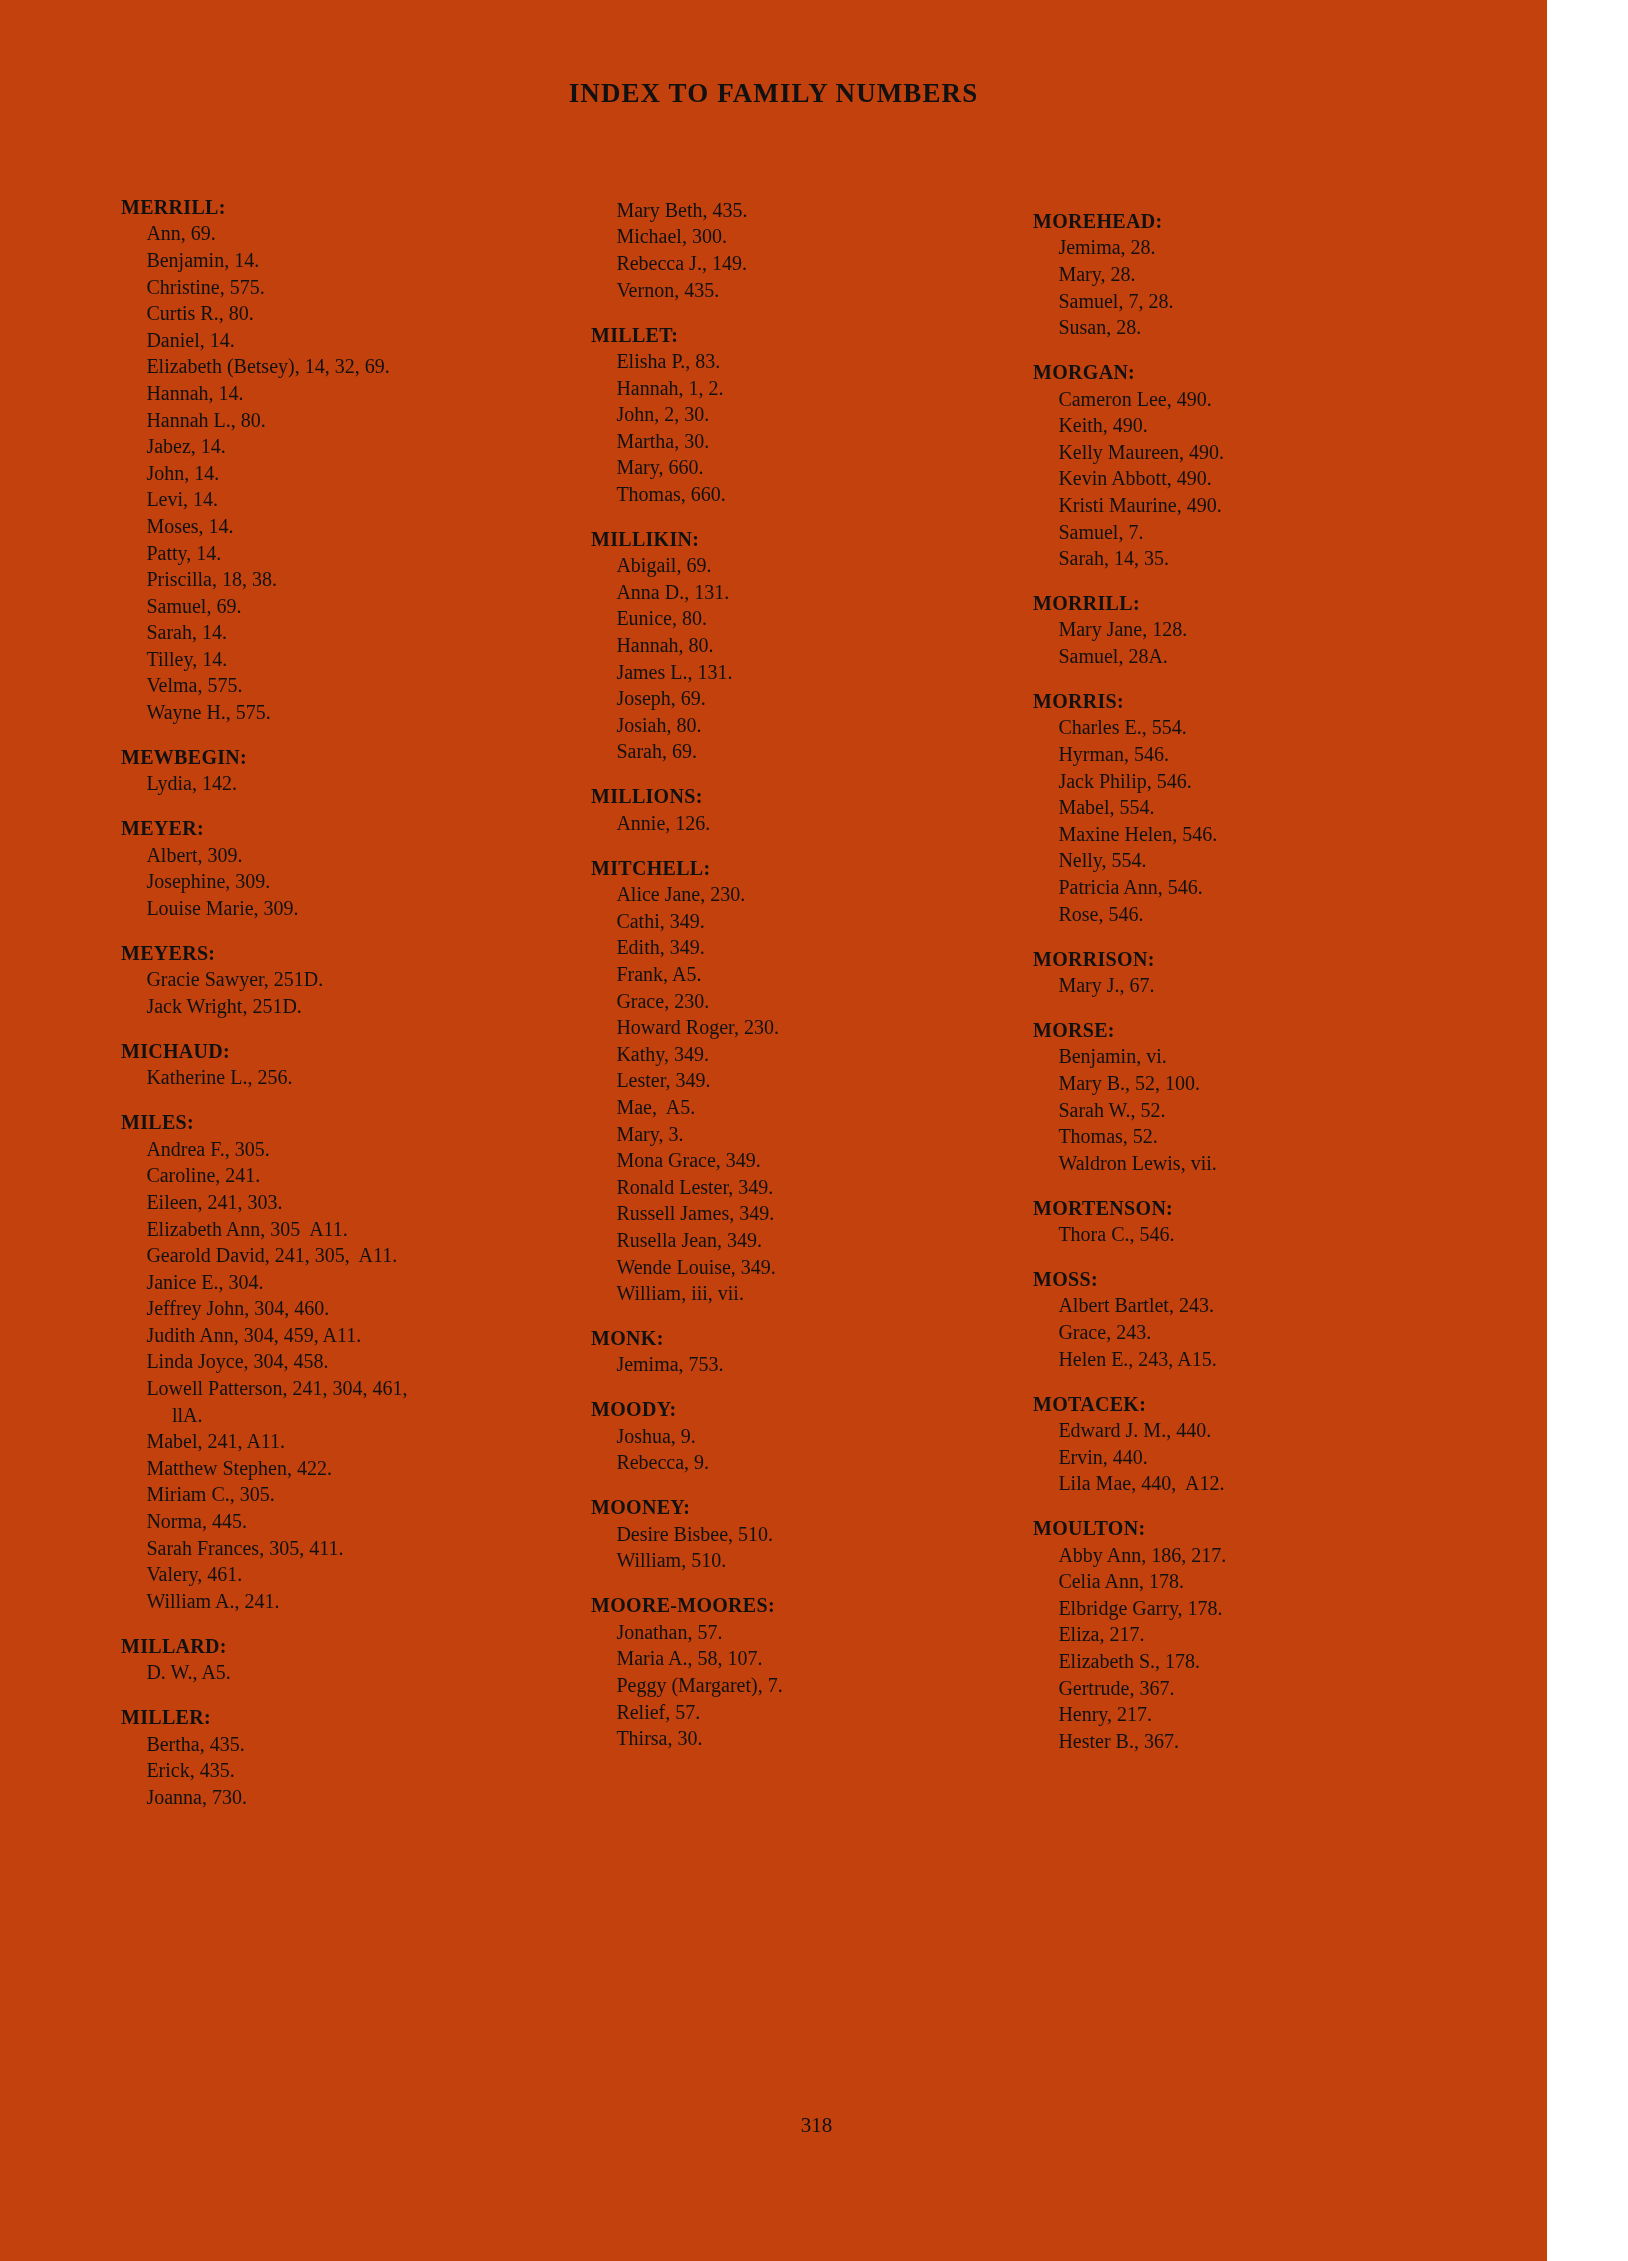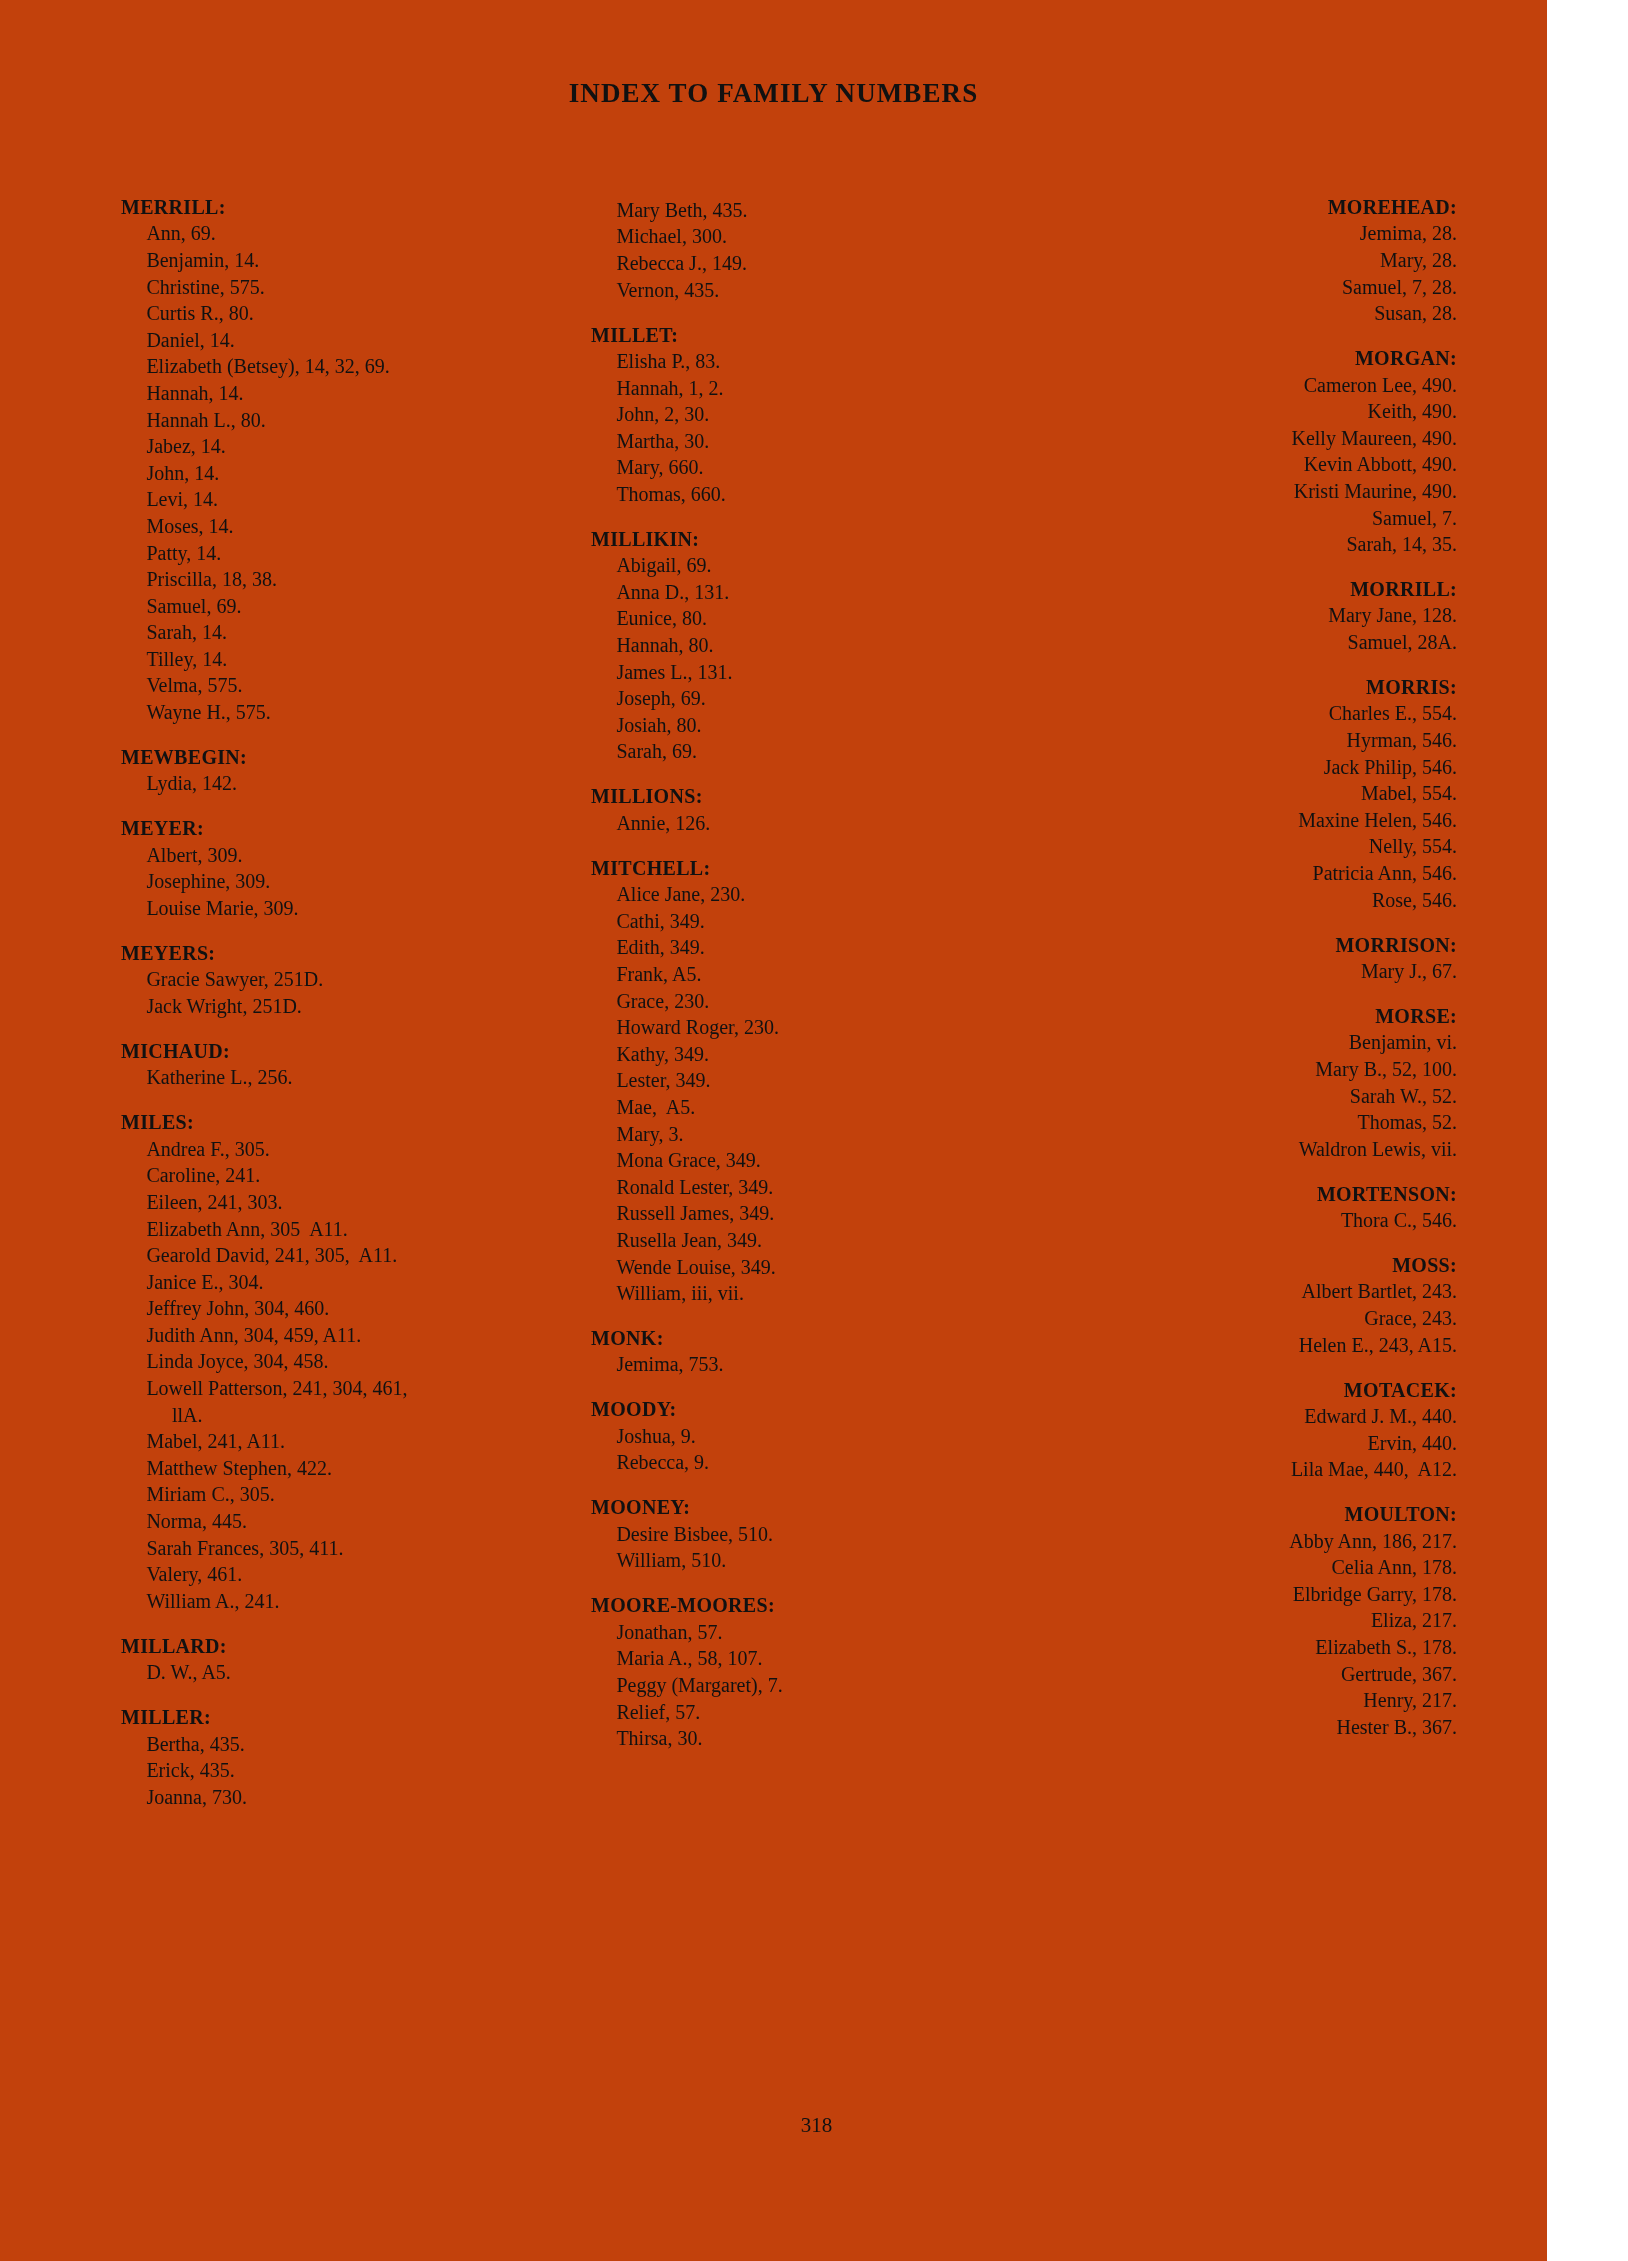--- a/index.html
+++ b/index.html
@@ -67,21 +67,21 @@
     top: 2113px;
     left: 0;
     width: 100%;
     text-align: center;
     font-size: 21px;
     font-family: "Liberation Serif", serif;
     padding-left: 43px;
   }
   
   .col-2 { margin-top: 2.8px; }
-  .col-3 { margin-top: 0px; text-align: right; }
+  .col-3 { margin-top: 14px; }
 </style>
 </head>
 <body>
 
 <div class="page">
 
   <div class="page-title">INDEX TO FAMILY NUMBERS</div>
 
   <div class="columns">
     <div class="column col-1">

